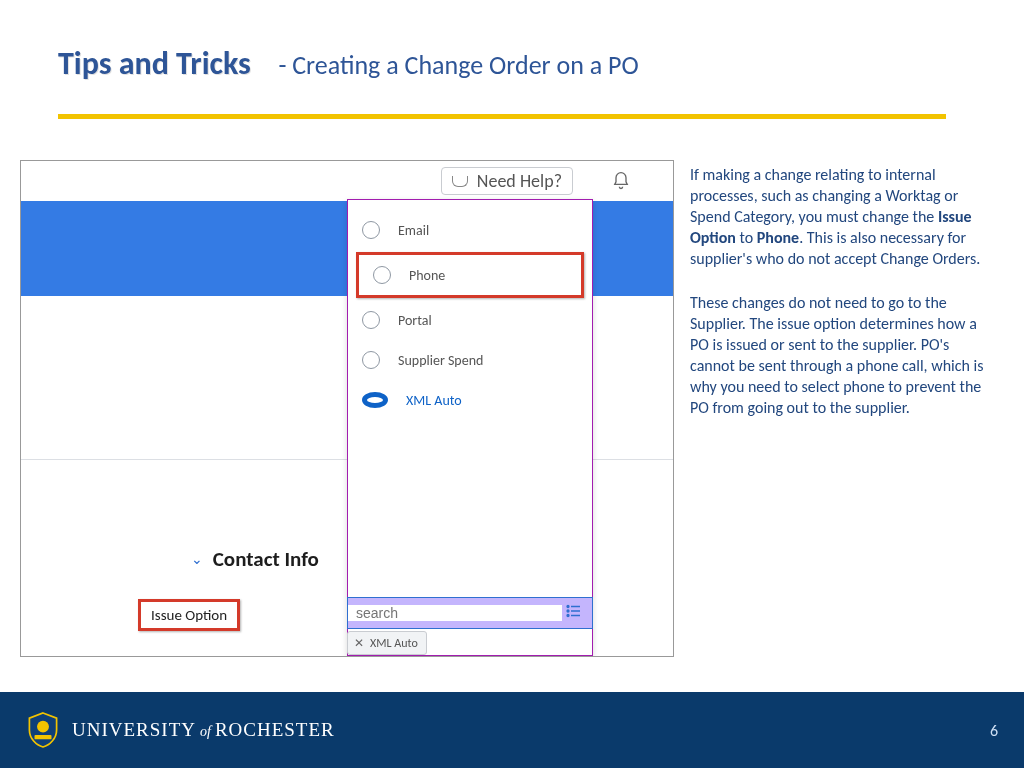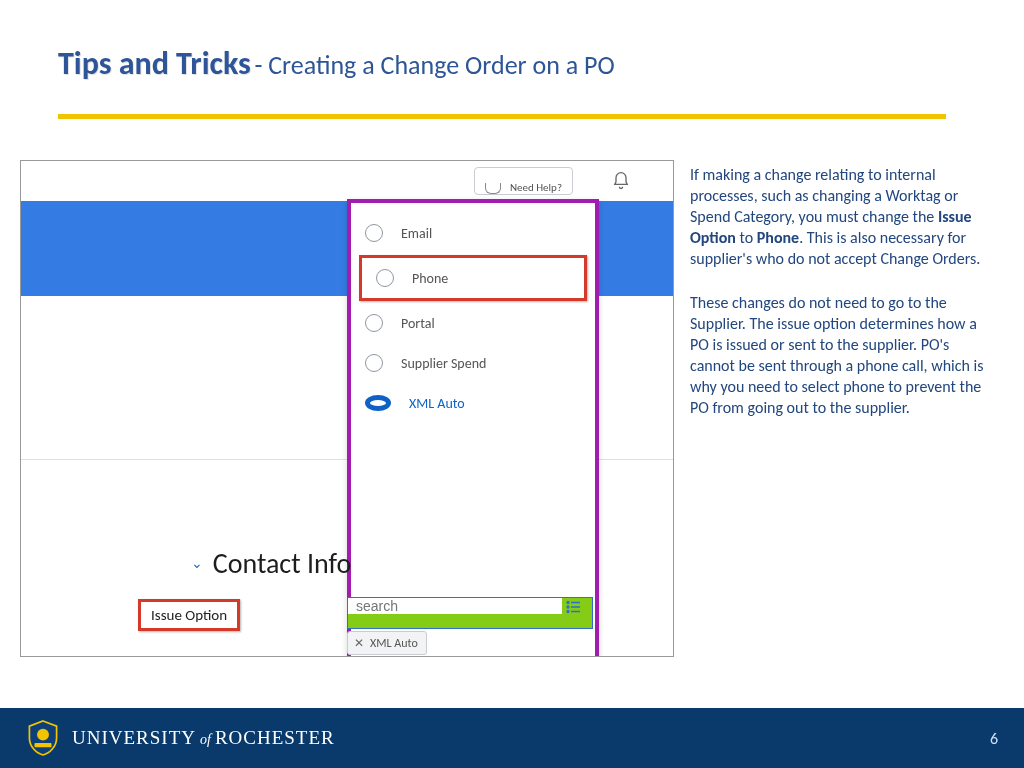--- a/index.html
+++ b/index.html
@@ -1,56 +1,56 @@
 <!DOCTYPE html>
 <html><head>
 <meta charset="utf-8">
 <style>
   html,body{margin:0;padding:0;width:1024px;height:768px;font-family:Calibri,Arial,sans-serif;background:#fff;overflow:hidden}
   .slide{position:relative;width:1024px;height:768px}
   .title-wrap{position:absolute;left:58px;top:44px;right:78px}
   .title-main{font-size:32px;font-weight:800;color:#2e5597;text-shadow:1px 1px 0 rgba(0,0,0,.12);display:inline}
-  .title-sub{font-size:26px;font-weight:400;color:#2e5597;display:inline;margin-left:0}
+  .title-sub{font-size:26px;font-weight:400;color:#2e5597;display:inline;margin-left:24px}
   .rule{position:absolute;left:58px;right:78px;top:114px;height:5px;background:#f2c300}
 
   .shot{position:absolute;left:20px;top:160px;width:652px;height:495px;border:1px solid #999;background:#fff;overflow:hidden}
   .shot-top{position:absolute;left:0;right:0;top:0;height:40px;background:#fff}
-  .help-btn{position:absolute;right:100px;top:6px;height:26px;border:1px solid #c9ccd1;border-radius:4px;padding:0 10px;font-size:11px;color:#555;display:flex;align-items:flex-end;gap:9px}
+  .help-btn{position:absolute;right:100px;top:6px;height:26px;border:1px solid #c9ccd1;border-radius:4px;padding:0 10px;font-size:18px;color:#555;display:flex;align-items:center;gap:9px}
   .help-ic{width:14px;height:10px;border:1.5px solid #888;border-radius:0 0 6px 6px;border-top:none}
   .bell{position:absolute;right:42px;top:10px;color:#666}
   .bell svg{width:20px;height:20px}
   .blueband{position:absolute;left:0;right:0;top:40px;height:95px;background:#347be4}
   .greyline{position:absolute;left:0;right:0;top:298px;height:1px;background:#dcdfe4}
 
-  .dropdown{position:absolute;left:326px;top:38px;width:244px;height:455px;border:4px solid #a21caf;background:#fff;box-shadow:0 2px 6px rgba(0,0,0,.15)}
+  .dropdown{position:absolute;left:326px;top:38px;width:244px;height:455px;border:1px solid #a21caf;background:#fff;box-shadow:0 2px 6px rgba(0,0,0,.15)}
   .dd-list{padding:10px 0 0 0}
   .dd-item{display:flex;align-items:center;height:40px;padding:0 14px;font-size:14px;color:#555}
   .dd-radio{width:16px;height:16px;border:1.5px solid #8f98a3;border-radius:50%;margin-right:18px;flex:0 0 16px}
   .dd-item.selected{color:#0e62c7}
   .dd-item.selected .dd-radio{border:5px solid #0e62c7;width:6px;height:6px}
   .dd-item.boxed{margin:2px 8px;border:3px solid #d43a2a;box-shadow:1px 1px 2px rgba(0,0,0,.3)}
 
   .contact{position:absolute;left:170px;top:385px;display:flex;align-items:center;gap:10px}
   .chev{color:#2f6fd0;font-size:14px}
-  .contact-label{font-size:28px;font-weight:400;color:#1d1d1d}
+  .contact-label{font-size:21px;font-weight:700;color:#1d1d1d}
 
   .issue-label{position:absolute;left:117px;top:438px;padding:4px 10px;border:3px solid #d43a2a;box-shadow:1px 1px 2px rgba(0,0,0,.3);font-size:15px;color:#222}
 
-  .search-row{position:absolute;left:326px;top:436px;width:244px;height:30px;border:1px solid #2f6fd0;display:flex;align-items:flex-start;background:#84cc16}
+  .search-row{position:absolute;left:326px;top:436px;width:244px;height:30px;border:1px solid #2f6fd0;display:flex;align-items:center;background:#c4b5fd}
   .search-row input{flex:1;border:none;outline:none;font-size:14px;padding:0 8px;color:#777}
   .menu-ic{width:24px;color:#2f6fd0;padding-right:6px;text-align:center}
   .menu-ic svg{width:18px;height:18px}
   .chip{position:absolute;left:326px;top:470px;height:22px;border:1px solid #c9ccd1;background:#f1f3f5;border-radius:3px;display:flex;align-items:center;padding:0 8px 0 6px;font-size:12px;color:#555;gap:6px}
   .chip .x{font-size:12px;color:#666}
 
   .body-text{position:absolute;left:690px;top:164px;width:300px;font-size:16px;color:#22477e;line-height:1.32}
   .body-text p{margin:0 0 22px 0}
   .body-text b{font-weight:700}
 
-  .footer{position:absolute;left:0;right:0;bottom:0;height:60px;background:#0a3a6b;display:flex;align-items:center;padding:0 26px;color:#fff}
+  .footer{position:absolute;left:0;right:0;bottom:0;height:76px;background:#0a3a6b;display:flex;align-items:center;padding:0 26px;color:#fff}
   .seal{width:34px;height:38px;margin-right:12px;display:flex;align-items:center;justify-content:center}
   .seal svg{width:34px;height:38px}
   .uname{font-family:"Trajan Pro","Times New Roman",serif;letter-spacing:1px;font-size:19px}
   .uname .of{font-style:italic;font-size:14px;letter-spacing:0;margin:0 4px}
   .pagenum{margin-left:auto;font-size:16px;color:#cfe0f5}
 </style>
 </head>
 <body>
 
 <div class="slide">

